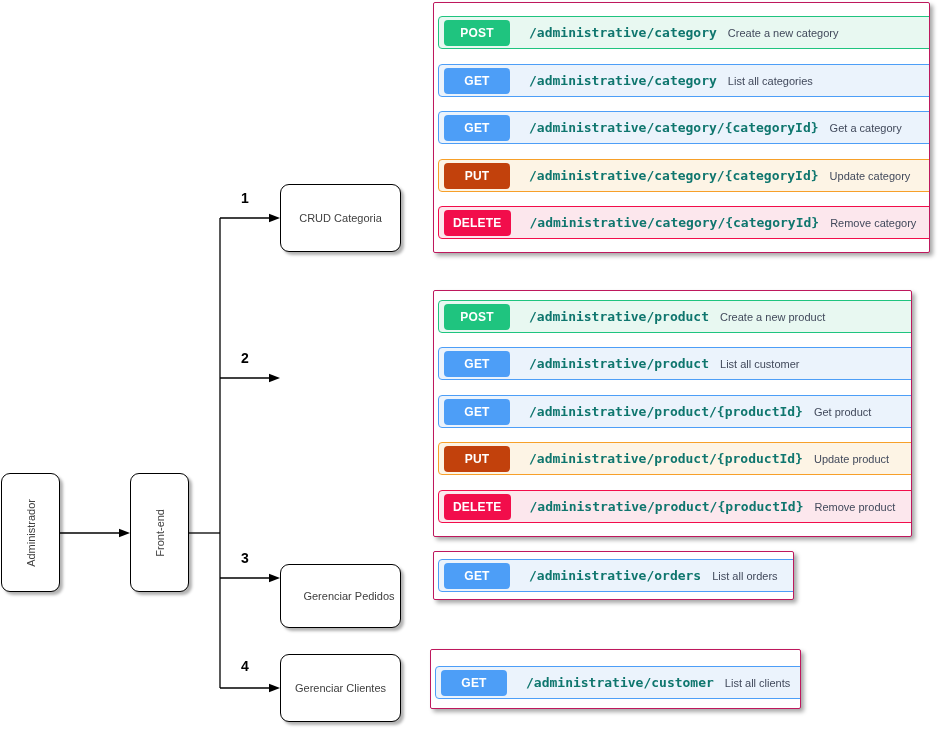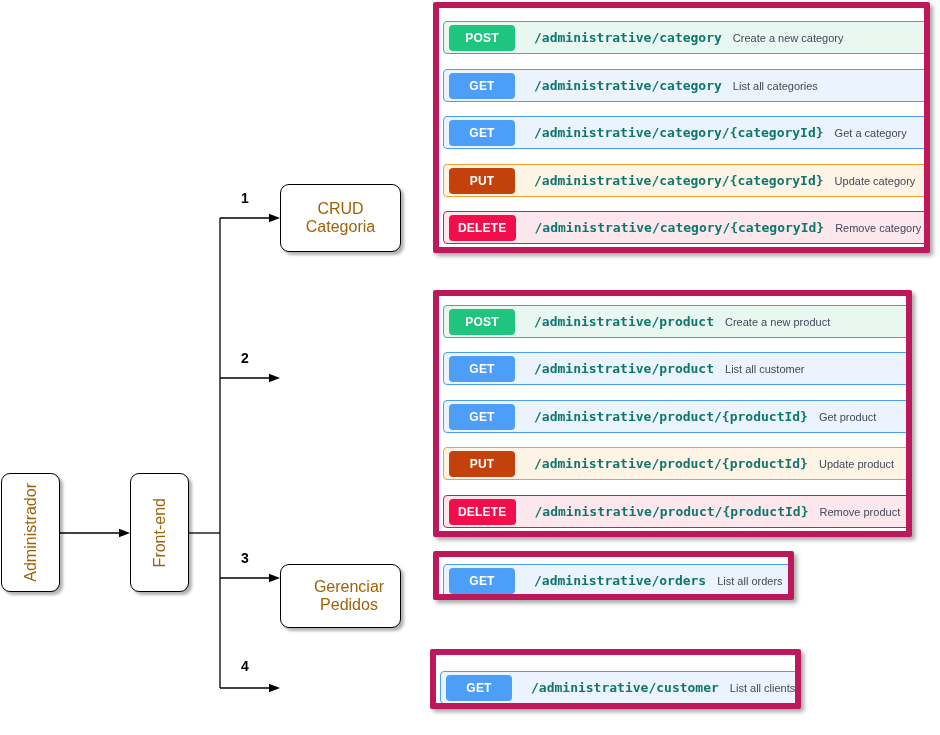--- a/index.html
+++ b/index.html
@@ -2,36 +2,36 @@
 <html><head>
 <meta charset="utf-8">
 <style>
   html,body{margin:0;padding:0;background:#fff;}
   #canvas{position:relative;width:940px;height:735px;overflow:hidden;background:#ffffff;
           font-family:"Liberation Sans",sans-serif;}
 
   
   .fc-box{position:absolute;background:#fff;border:1px solid #000;border-radius:9px;
           box-shadow:3px 3px 3px rgba(0,0,0,0.30);display:flex;align-items:center;
-          justify-content:center;font-size:16px;color:#a16207;text-align:center;box-sizing:border-box;}
+          justify-content:center;font-size:11px;color:#404040;text-align:center;box-sizing:border-box;}
   .fc-vertical span{writing-mode:vertical-rl;transform:rotate(180deg);white-space:nowrap;}
   #box-administrador{left:1px;top:473px;width:59px;height:119px;}
   #box-frontend{left:130px;top:473px;width:59px;height:119px;}
   #box-crud-categoria{left:280px;top:184px;width:121px;height:68px;}
   #box-crud-produto{left:280px;top:344px;width:121px;height:68px;}
   #box-gerenciar-pedidos{left:280px;top:564px;width:121px;height:64px;padding-left:17px;}
   #box-gerenciar-clientes{left:280px;top:654px;width:121px;height:68px;}
   .edge-number{position:absolute;width:18px;text-align:center;font-weight:bold;
                font-size:14px;color:#000;}
   #num-1{left:236px;top:190px;} #num-2{left:236px;top:350px;}
   #num-3{left:236px;top:550px;} #num-4{left:236px;top:658px;}
   #connector-svg{position:absolute;left:0;top:0;pointer-events:none;}
 
   
-  .api-card{position:absolute;background:#fff;border:6px solid #be185d;border-radius:2px;
+  .api-card{position:absolute;background:#fff;border:1px solid #be185d;border-radius:2px;
             box-shadow:3px 3px 4px rgba(0,0,0,0.35);overflow:hidden;box-sizing:border-box;}
   #card-category{left:433px;top:2px;width:497px;height:251px;}
   #card-product{left:433px;top:290px;width:479px;height:247px;}
   #card-orders{left:433px;top:551px;width:361px;height:49px;}
   #card-customer{left:430px;top:649px;width:371px;height:60px;}
 
   .api-row{position:absolute;left:4px;width:560px;height:33px;border-radius:4px;
            border:1px solid;display:flex;align-items:center;box-sizing:border-box;}
   .api-row .badge{min-width:66px;height:26px;margin-left:5px;border-radius:4px;color:#fff;
            font-weight:bold;font-size:12px;display:flex;align-items:center;justify-content:center;
@@ -85,20 +85,23 @@
     <span>Administrador</span>
   </div>
   <div class="fc-box fc-vertical" id="box-frontend">
     <span>Front-end</span>
   </div>
   <div class="fc-box" id="box-crud-categoria">
     <span>CRUD Categoria</span>
   </div>
   <div class="fc-box" id="box-gerenciar-pedidos">
     <span>Gerenciar Pedidos</span>
+  </div>
+  <div class="fc-box" id="box-gerenciar-clientes">
+    <span>Gerenciar Clientes</span>
   </div>
 
   <span class="edge-number" id="num-1">1</span>
   <span class="edge-number" id="num-2">2</span>
   <span class="edge-number" id="num-3">3</span>
   <span class="edge-number" id="num-4">4</span>
 
   <div class="api-card" id="card-category">
     <div class="api-row row-post r0">
       <span class="badge badge-post">POST</span>

